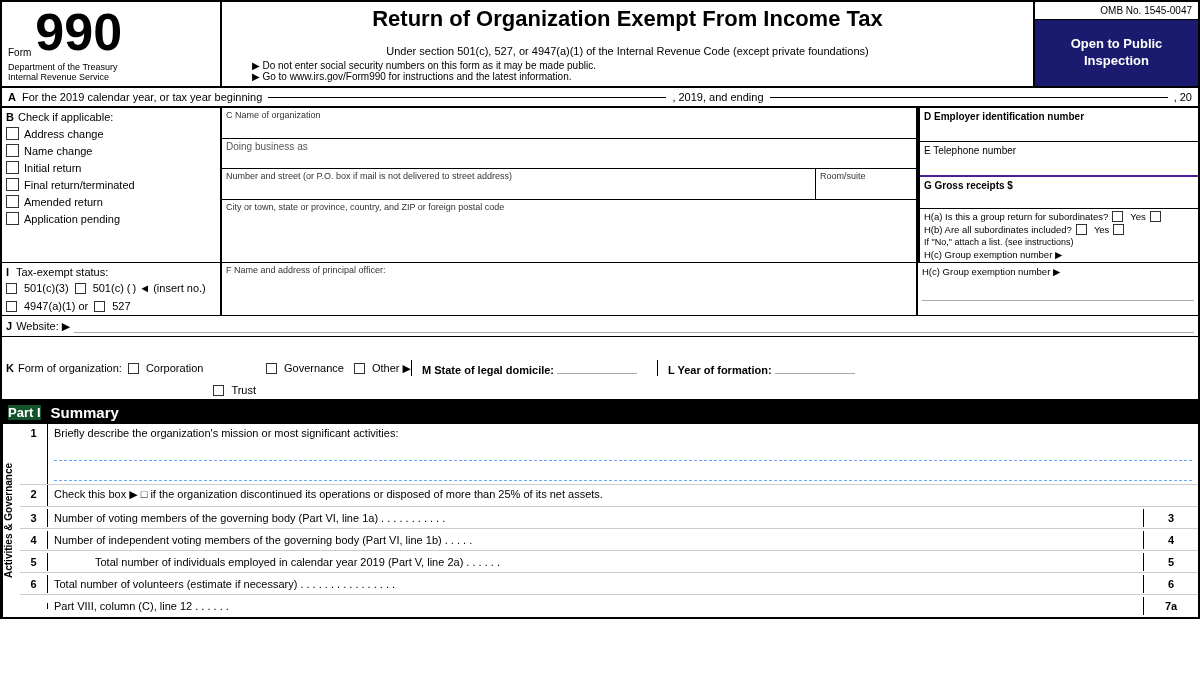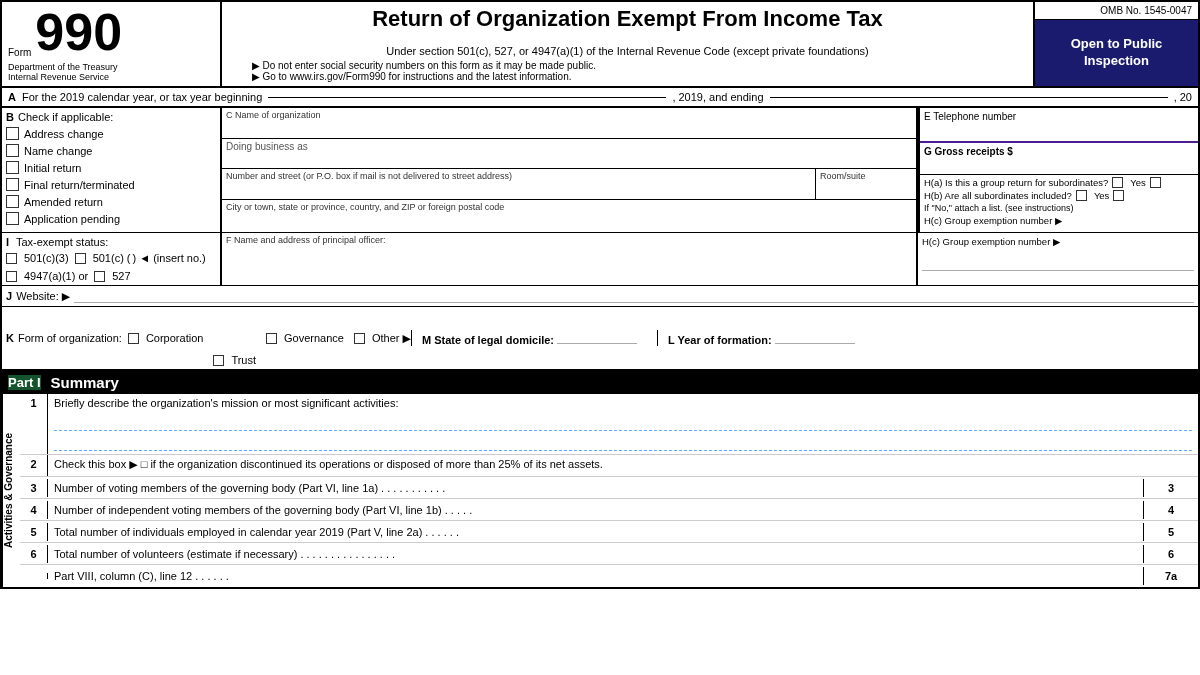--- a/index.html
+++ b/index.html
@@ -373,20 +373,24 @@
           <div style="height:16px;"></div>
         </div>
       </div>
       <div class="city-row">
         <div class="field-label">City or town, state or province, country, and ZIP or foreign postal code</div>
         <div style="height:16px;"></div>
       </div>
     </div>
 
     <div class="right-panel d-employer-right">
+      <div class="employer-id-box">
+        <span>D Employer identification number</span>
+        <div style="height:16px;"></div>
+      </div>
       <div class="telephone-box">
         <span>E Telephone number</span>
         <div style="height:16px;"></div>
       </div>
       <div class="gross-receipts-box">
         <span>G Gross receipts $</span>
         <div style="height:14px;"></div>
       </div>
       <div class="h-section">
         <div class="group-return-line">
@@ -518,21 +522,21 @@
         <div style="flex:1; padding:3px 6px; display:flex; align-items:center;">
           <span>Number of independent voting members of the governing body (Part VI, line 1b) . . . . .</span>
         </div>
         <div style="width:55px; min-width:55px; border-left:1px solid #000; text-align:center; font-weight:bold; padding:3px; display:flex; align-items:center; justify-content:center;">
           <span>4</span>
         </div>
       </div>
 
       <div style="display:flex; border-bottom:1px solid #ccc; min-height:22px; align-items:center;">
         <div class="row-num">5</div>
-        <div style="flex:1; padding:3px 6px; display:flex; align-items:flex-start;">
+        <div style="flex:1; padding:3px 6px; display:flex; align-items:flex-start;margin-left:41px;">
           <span>Total number of individuals employed in calendar year 2019 (Part V, line 2a) . . . . . .</span>
         </div>
         <div style="width:55px; min-width:55px; border-left:1px solid #000; text-align:center; font-weight:bold; padding:3px; display:flex; align-items:center; justify-content:center;">
           <span>5</span>
         </div>
       </div>
 
       <div style="display:flex; border-bottom:1px solid #ccc; min-height:22px; align-items:center;">
         <div class="row-num">6</div>
         <div style="flex:1; padding:3px 6px; display:flex; align-items:center;">

